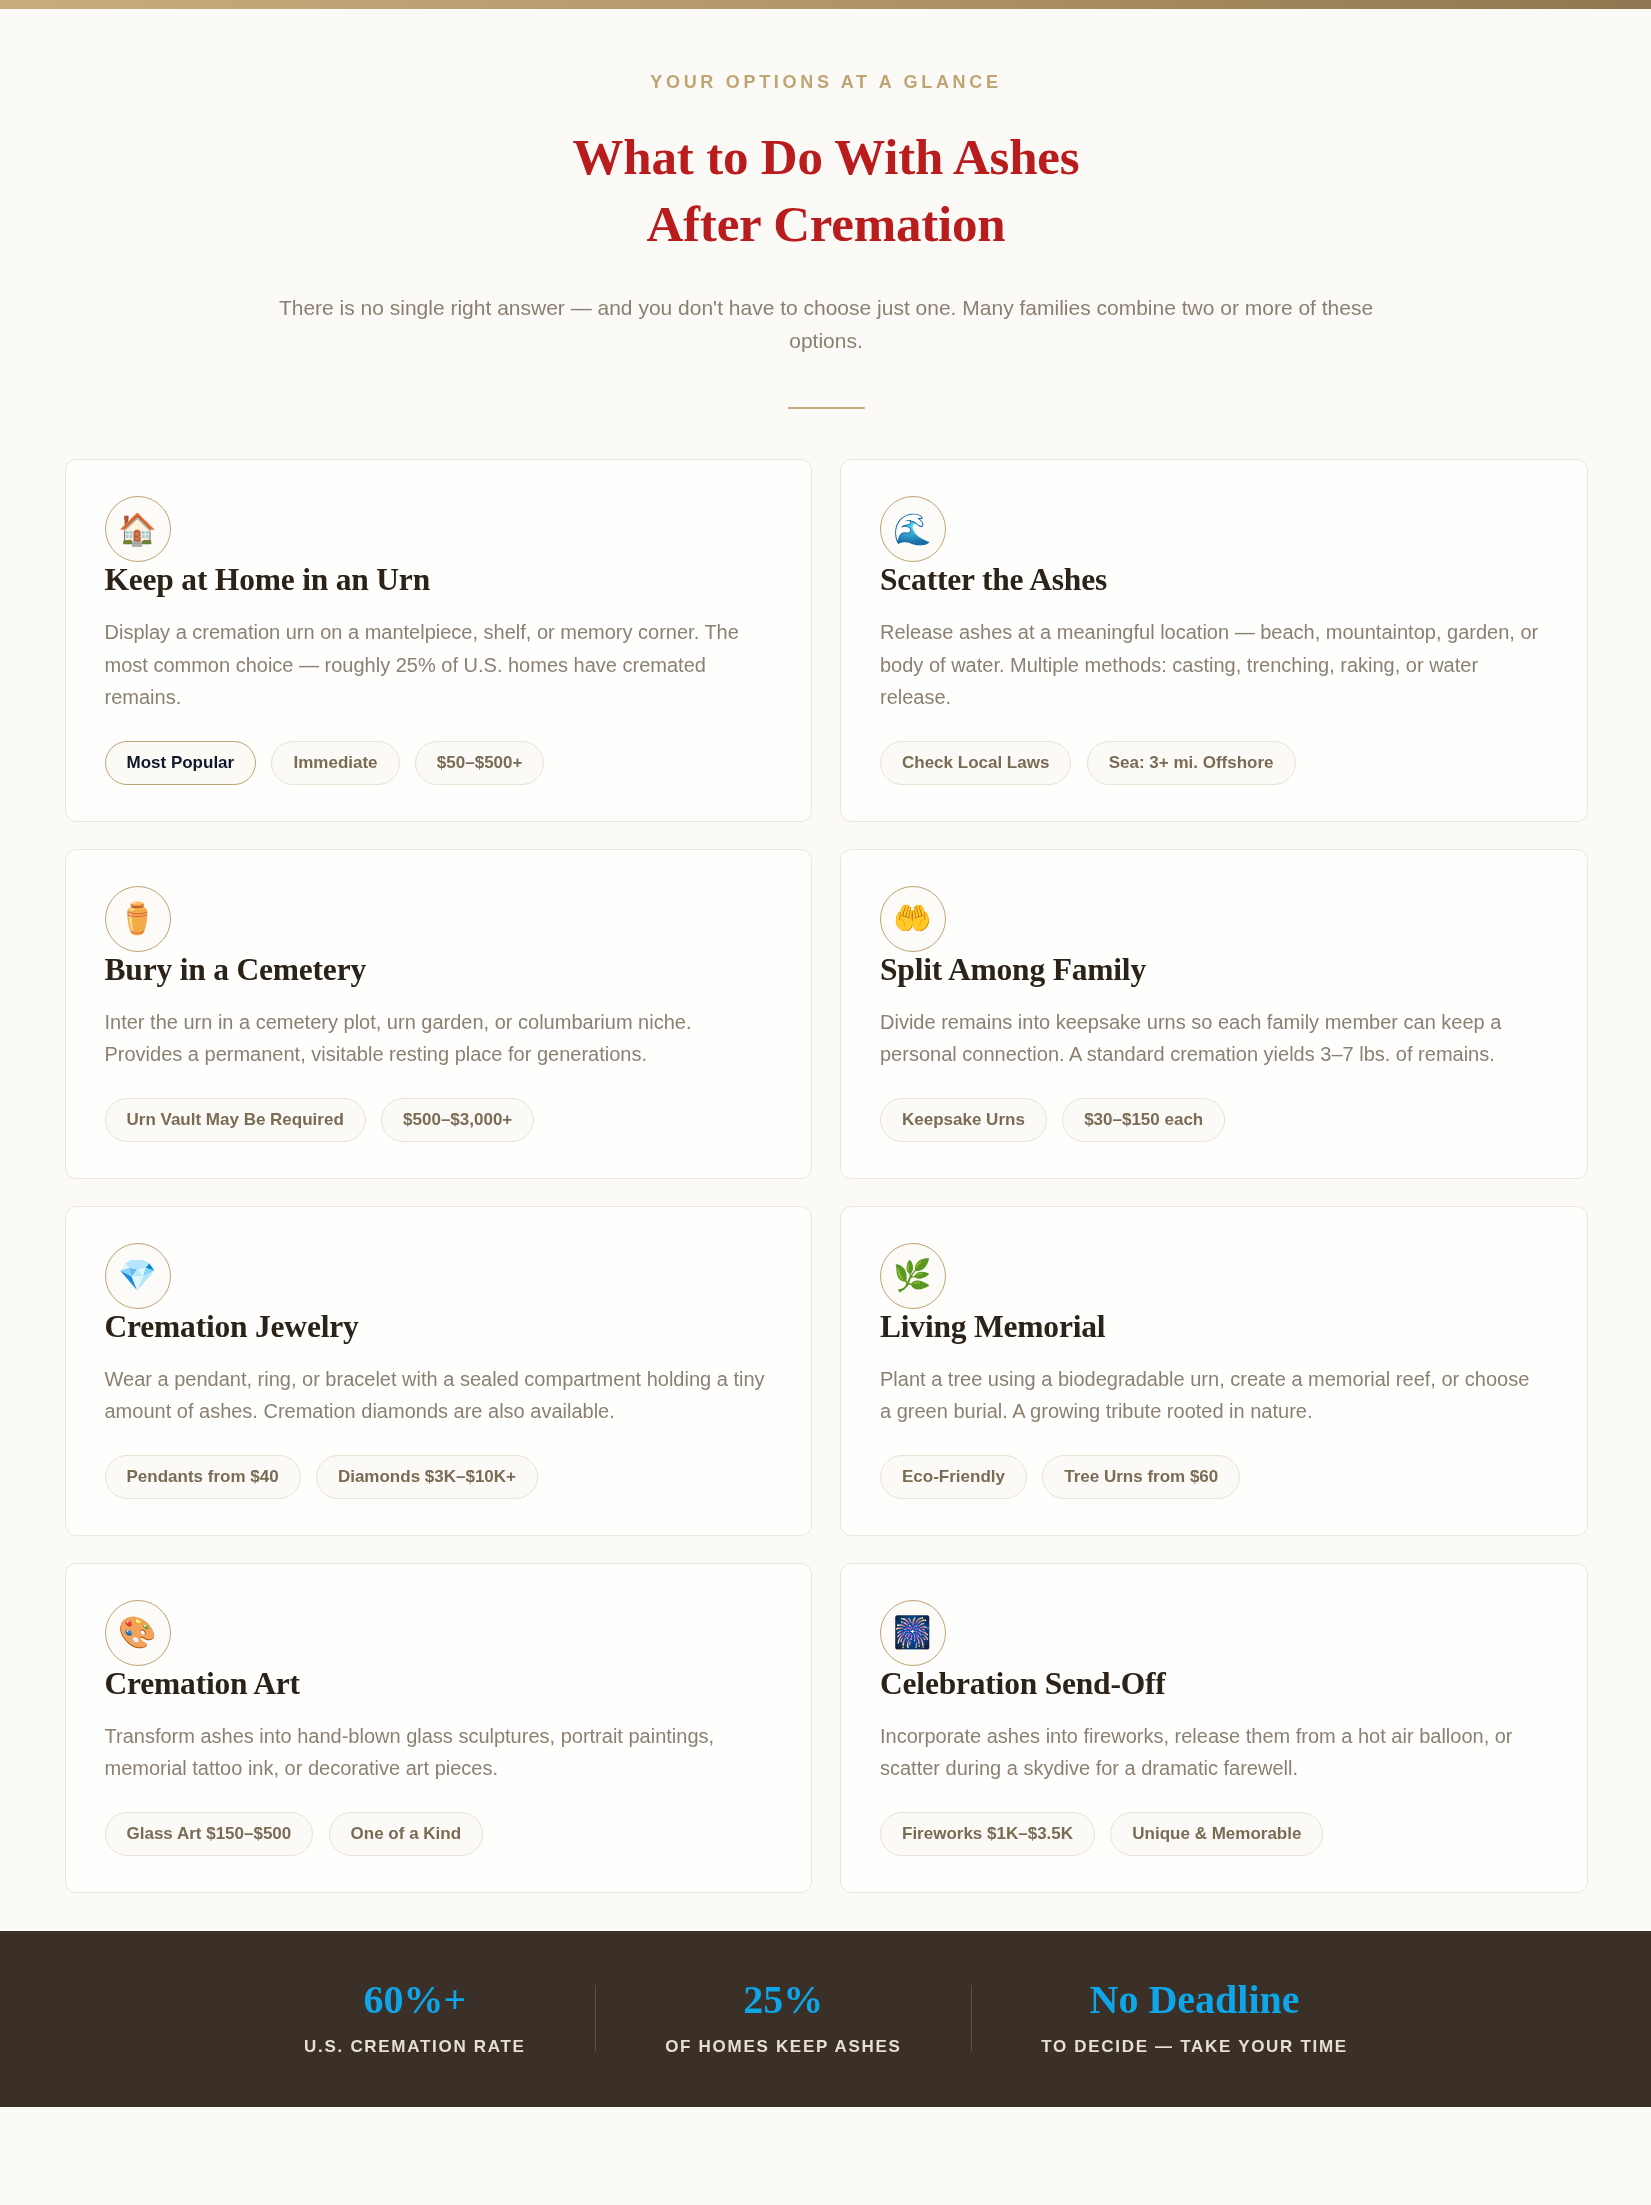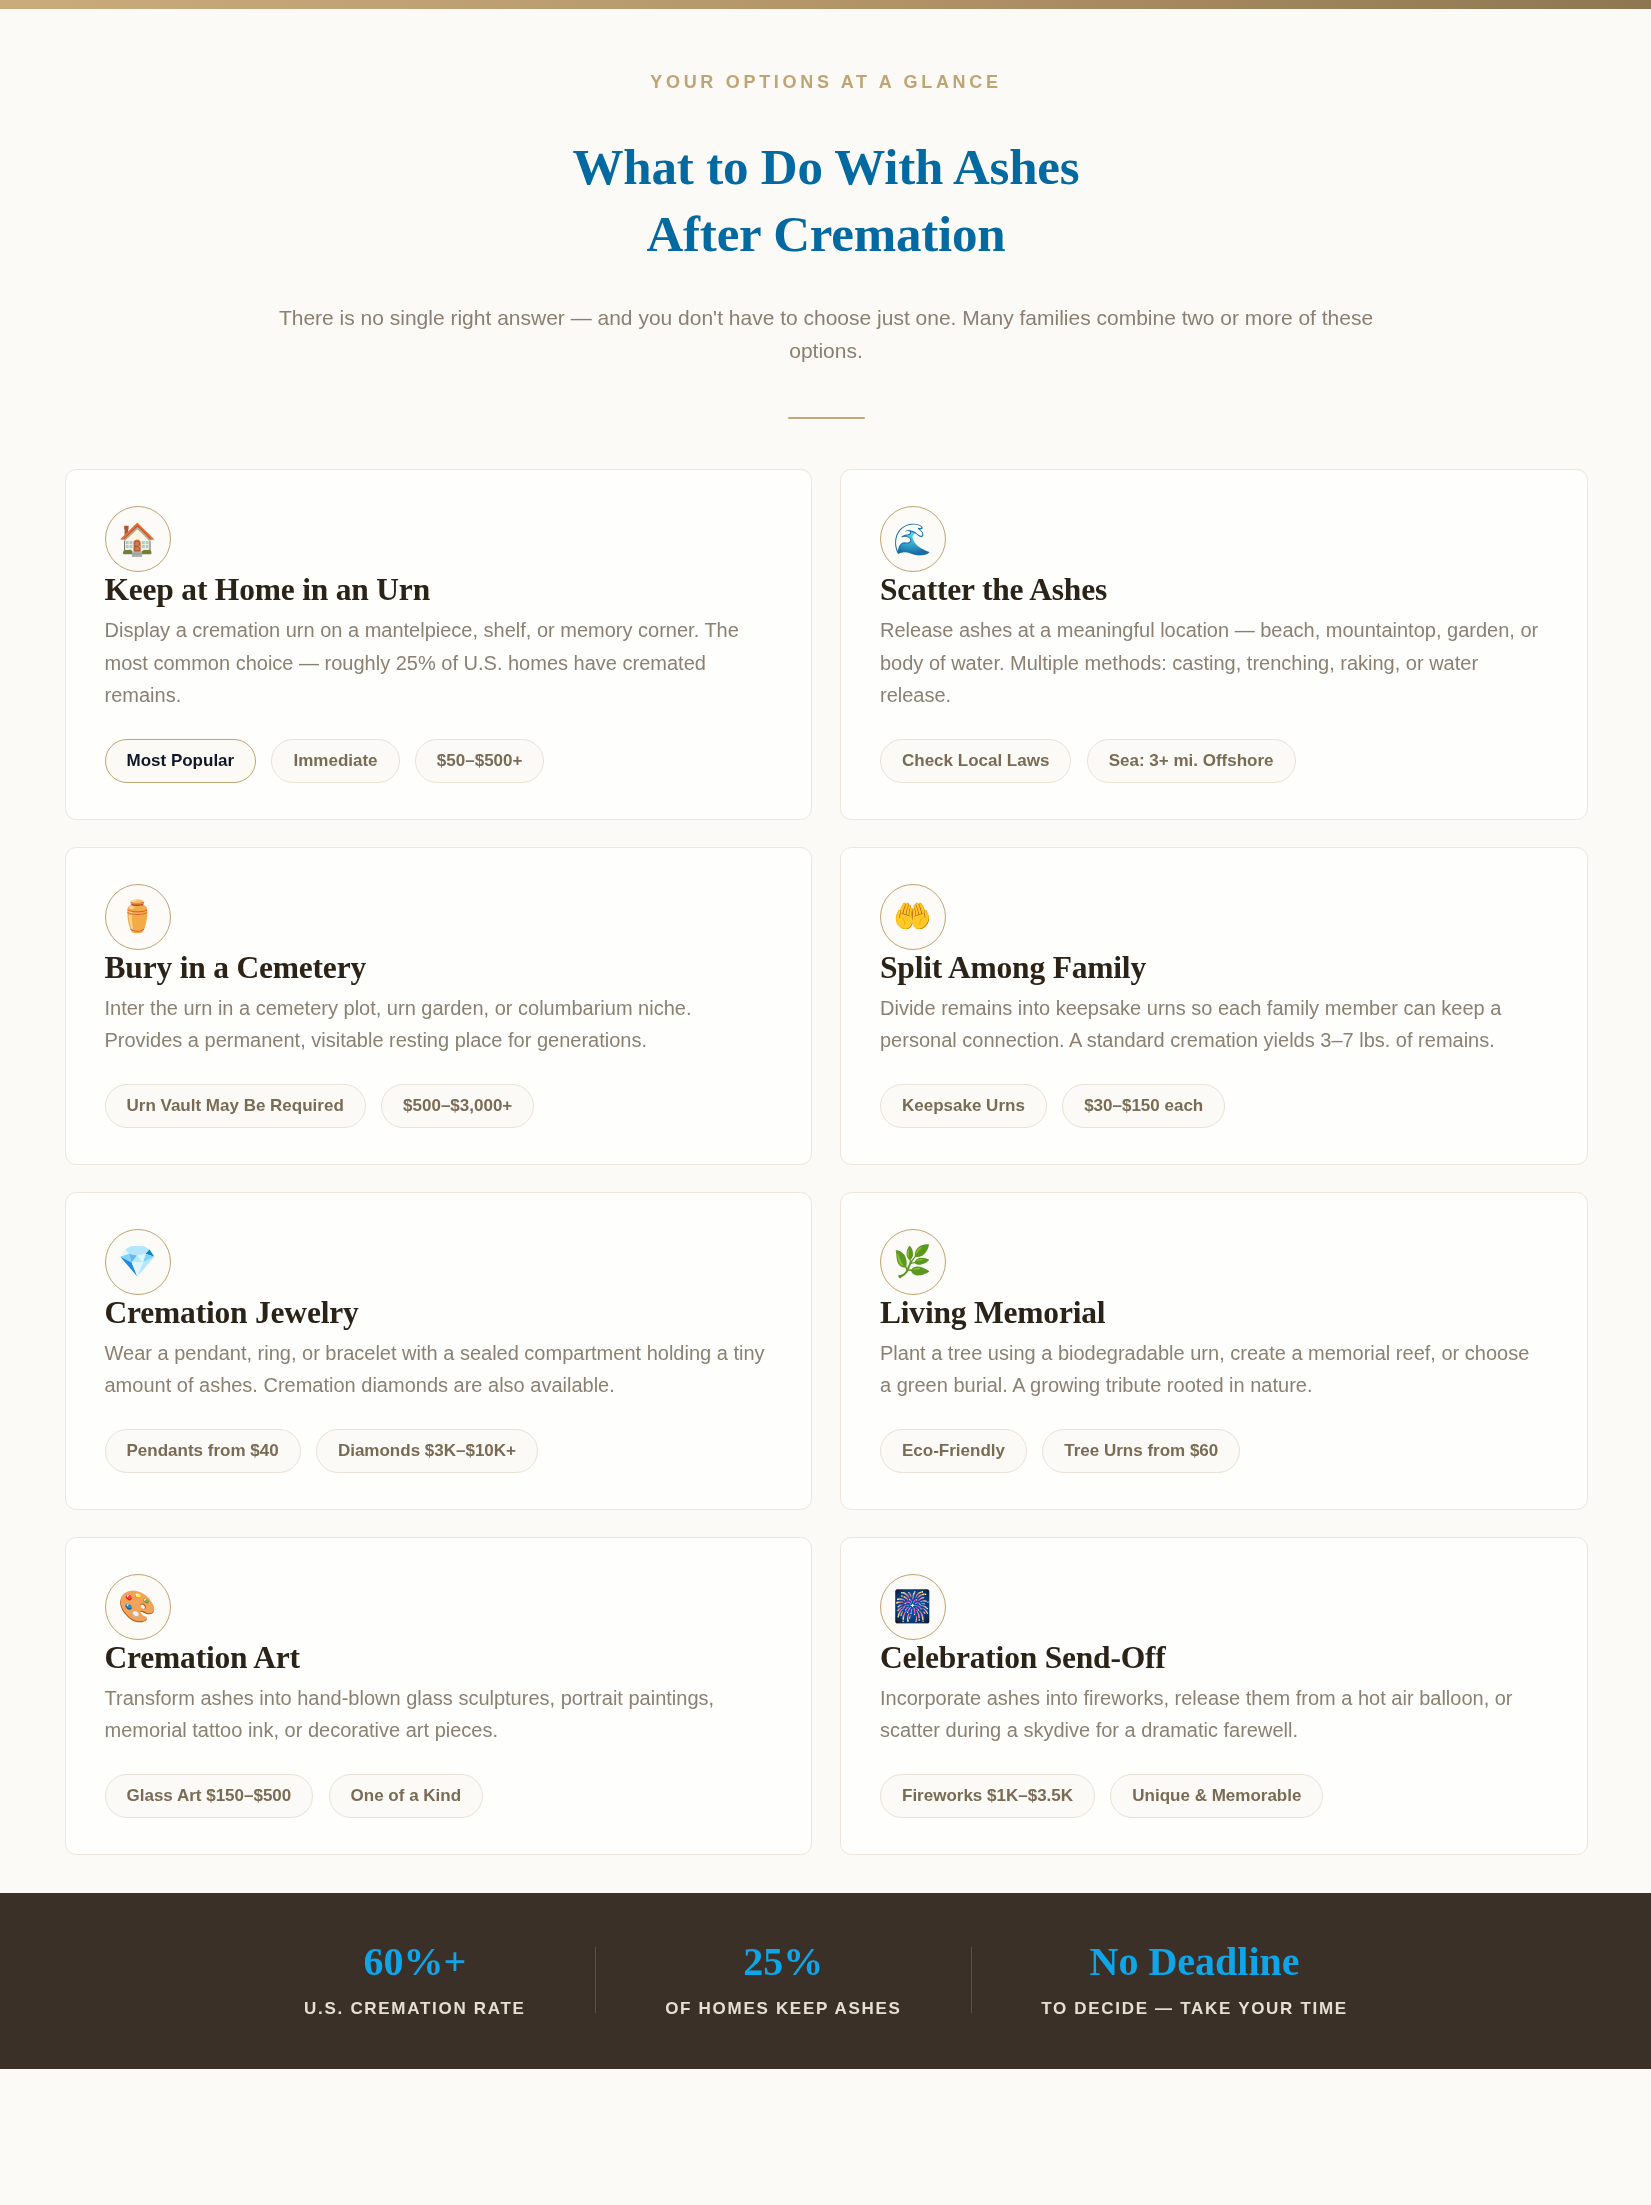--- a/index.html
+++ b/index.html
@@ -21,26 +21,26 @@
   
   .header { text-align:center; padding:63px 0 0 0; }
   .eyebrow {
     font-size:18px;
     letter-spacing:3.7px;
     font-weight:700;
     color:#BFA573;
     text-transform:uppercase;
   }
   .headline {
-    margin-top:41px;
+    margin-top:31px;
     font-family:"Liberation Serif", serif;
     font-size:51px;
     line-height:1.32;
     font-weight:700;
-    color:#0369a1;
+    color:#b91c1c;
     letter-spacing:-0.2px;
   }
   .subtitle {
     margin:32px auto 16px;
     width:1099px;
     font-size:21px;
     line-height:1.58;
     color:#8A7F70;
   }
   .rule {
@@ -76,21 +76,21 @@
     line-height:1;
   }
   .card-title {
     font-family:Liberation Serif, serif;
     font-size:31.5px;
     font-weight:700;
     color:#2C2318;
     letter-spacing:-0.2px;
   }
   .card-desc {
-    margin-top:6px;
+    margin-top:18px;
     font-size:20px;
     line-height:1.62;
     color:#8B8071;
     max-width:662px;
   }
   .tags {
     margin-top:27.5px;
     display:flex;
     gap:15.3px;
     flex-wrap:wrap;

